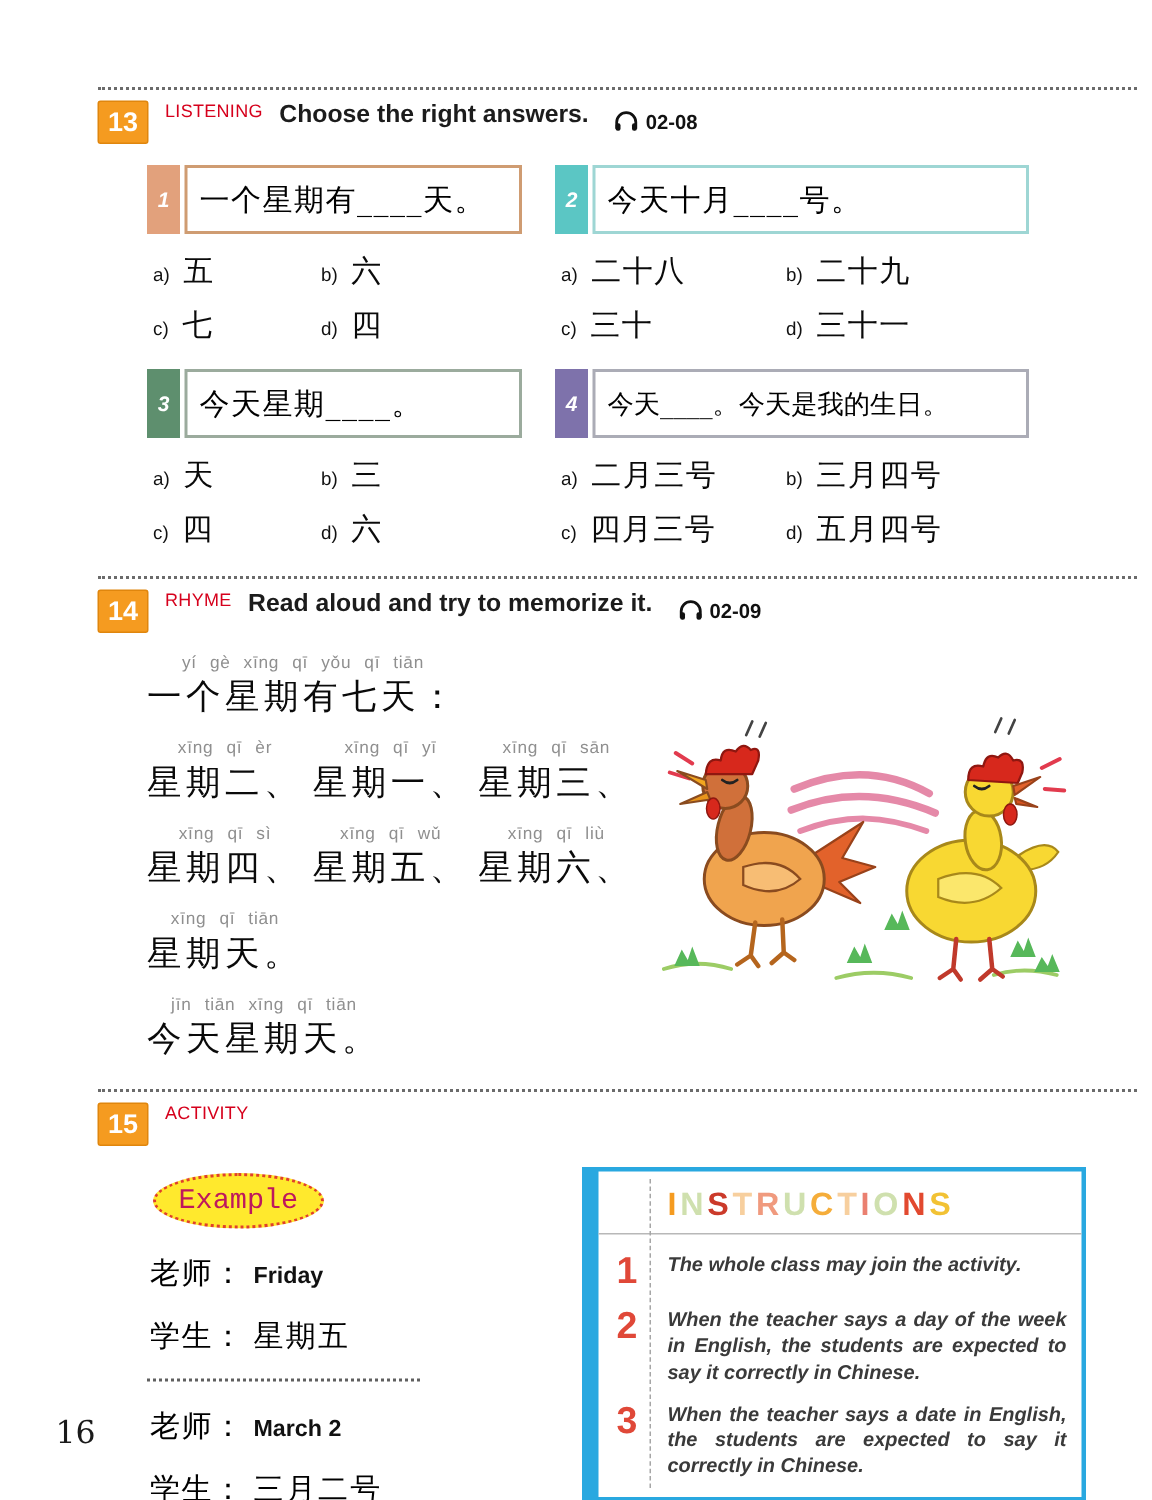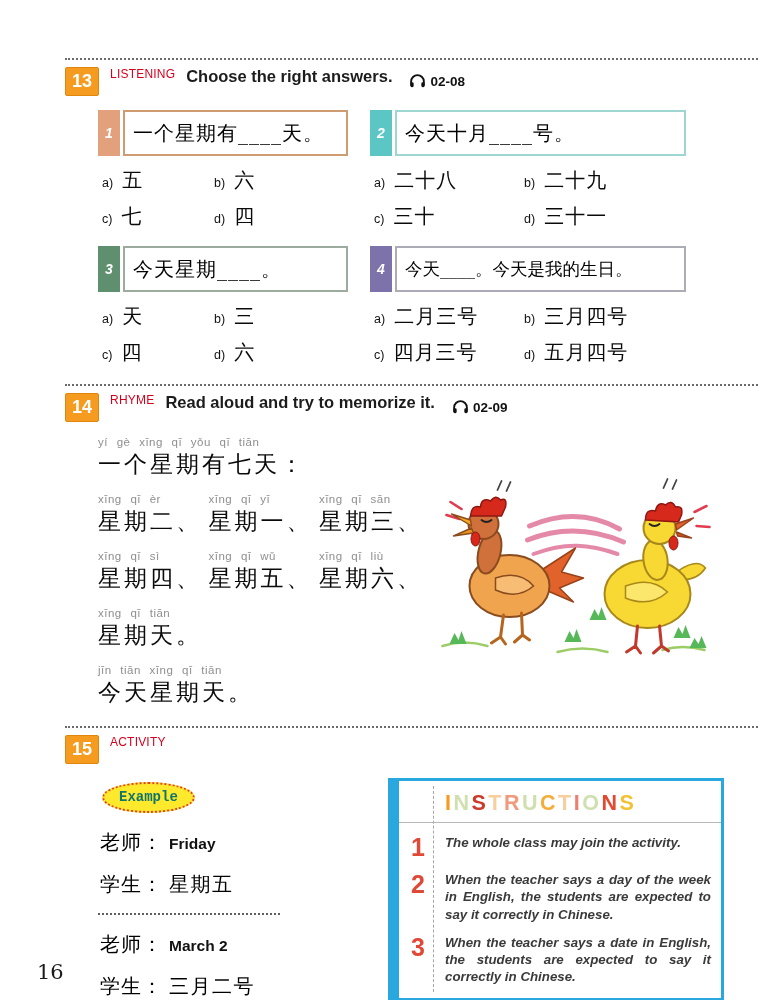--- a/index.html
+++ b/index.html
@@ -33,51 +33,51 @@
   .q-options { display:grid; grid-template-columns:112px auto; row-gap:9px; margin:11px 0 0 4px; }
   .q-col2 .q-options { grid-template-columns:150px auto; }
   .opt { display:flex; align-items:baseline; gap:9px; }
   .opt-label { font-size:12.5px; color:#111; }
   .opt-text { font-size:20px; letter-spacing:1px; color:#0a0a0a; }
 
   
   .rhyme-wrap { position:relative; min-height:280px; }
   .rhyme-lines { margin-left:33px; }
   .r-line { margin-bottom:13px; }
-  .seg { display:inline-block; margin-right:2px; vertical-align:bottom; }
+  .seg { display:inline-block; margin-right:2px; vertical-align:bottom;text-align:center; }
   .py { display:block; font-size:11.5px; color:#8f8f8f; letter-spacing:.5px; word-spacing:5px;
         margin-bottom:1px; white-space:nowrap; }
   .zh { display:block; font-size:23px; letter-spacing:3px; color:#0a0a0a; white-space:nowrap; }
   .illustration { position:absolute; top:38px; right:38px; }
 
   
   .act-row { display:flex; margin-left:33px; gap:42px; }
   .example-col { width:248px; flex:none; }
   .example-badge { display:inline-block; background:#ffe92d; border:2px dotted #e0402a;
                    border-radius:50%; padding:5px 15px 6px 15px; margin:4px 0 16px 4px;
-                   color:#0f766e; font-family:"Liberation Mono", monospace; font-weight:bold;
-                   font-size:14px; }
+                   color:#be185d; font-family:"Liberation Mono", monospace; font-weight:normal;
+                   font-size:19px; }
   .ex-line { display:flex; align-items:baseline; gap:6px; margin:0 0 15px 2px; }
   .ex-role { font-size:20px; letter-spacing:1px; }
   .ex-val-latin { font-size:15.5px; font-weight:bold; color:#111; }
   .ex-val-zh { font-size:20px; letter-spacing:1.5px; }
   .ex-divider { width:182px; border-top:2px dotted #5f5f5f; margin:2px 0 16px 0; }
 
   .inst-box { position:relative; width:336px; border:3px solid #29a8e0; border-left:11px solid #29a8e0;
               background:#fff; padding:8px 10px 12px 46px; align-self:flex-start; }
   .inst-dash { position:absolute; left:34px; top:5px; bottom:6px; border-left:1.5px dashed #a6a6a6; }
   .inst-title-row { border-bottom:1.5px solid #b8b8b8; margin:0 -10px 0 -46px; padding:2px 0 6px 46px; }
   .inst-title { font-weight:bold; font-size:21.5px; letter-spacing:2.5px; font-family:"Liberation Sans", sans-serif; }
   .inst-item { display:flex; margin-top:11px; }
   .inst-no { width:30px; margin-left:-42px; flex:none; text-align:center; color:#e04838;
              font-size:25px; font-weight:bold; line-height:1; padding-top:1px; }
   .inst-text { flex:1; padding-left:12px; font-size:13.3px; line-height:1.3; color:#3a3a3a;
                text-align:justify; font-weight:bold;font-style:italic; }
 
-  .page-number { position:absolute; left:37px; bottom:16px; font-family:"DejaVu Serif", serif;
+  .page-number { position:absolute; left:37px; bottom:33px; font-family:"DejaVu Serif", serif;
                  font-size:21px; color:#1a1a1a; }
 </style>
 </head>
 <body>
 
 <div class="page">
 
   <div class="dotline"></div>
   <div class="sec-header">
     <span class="sec-no">13</span>

